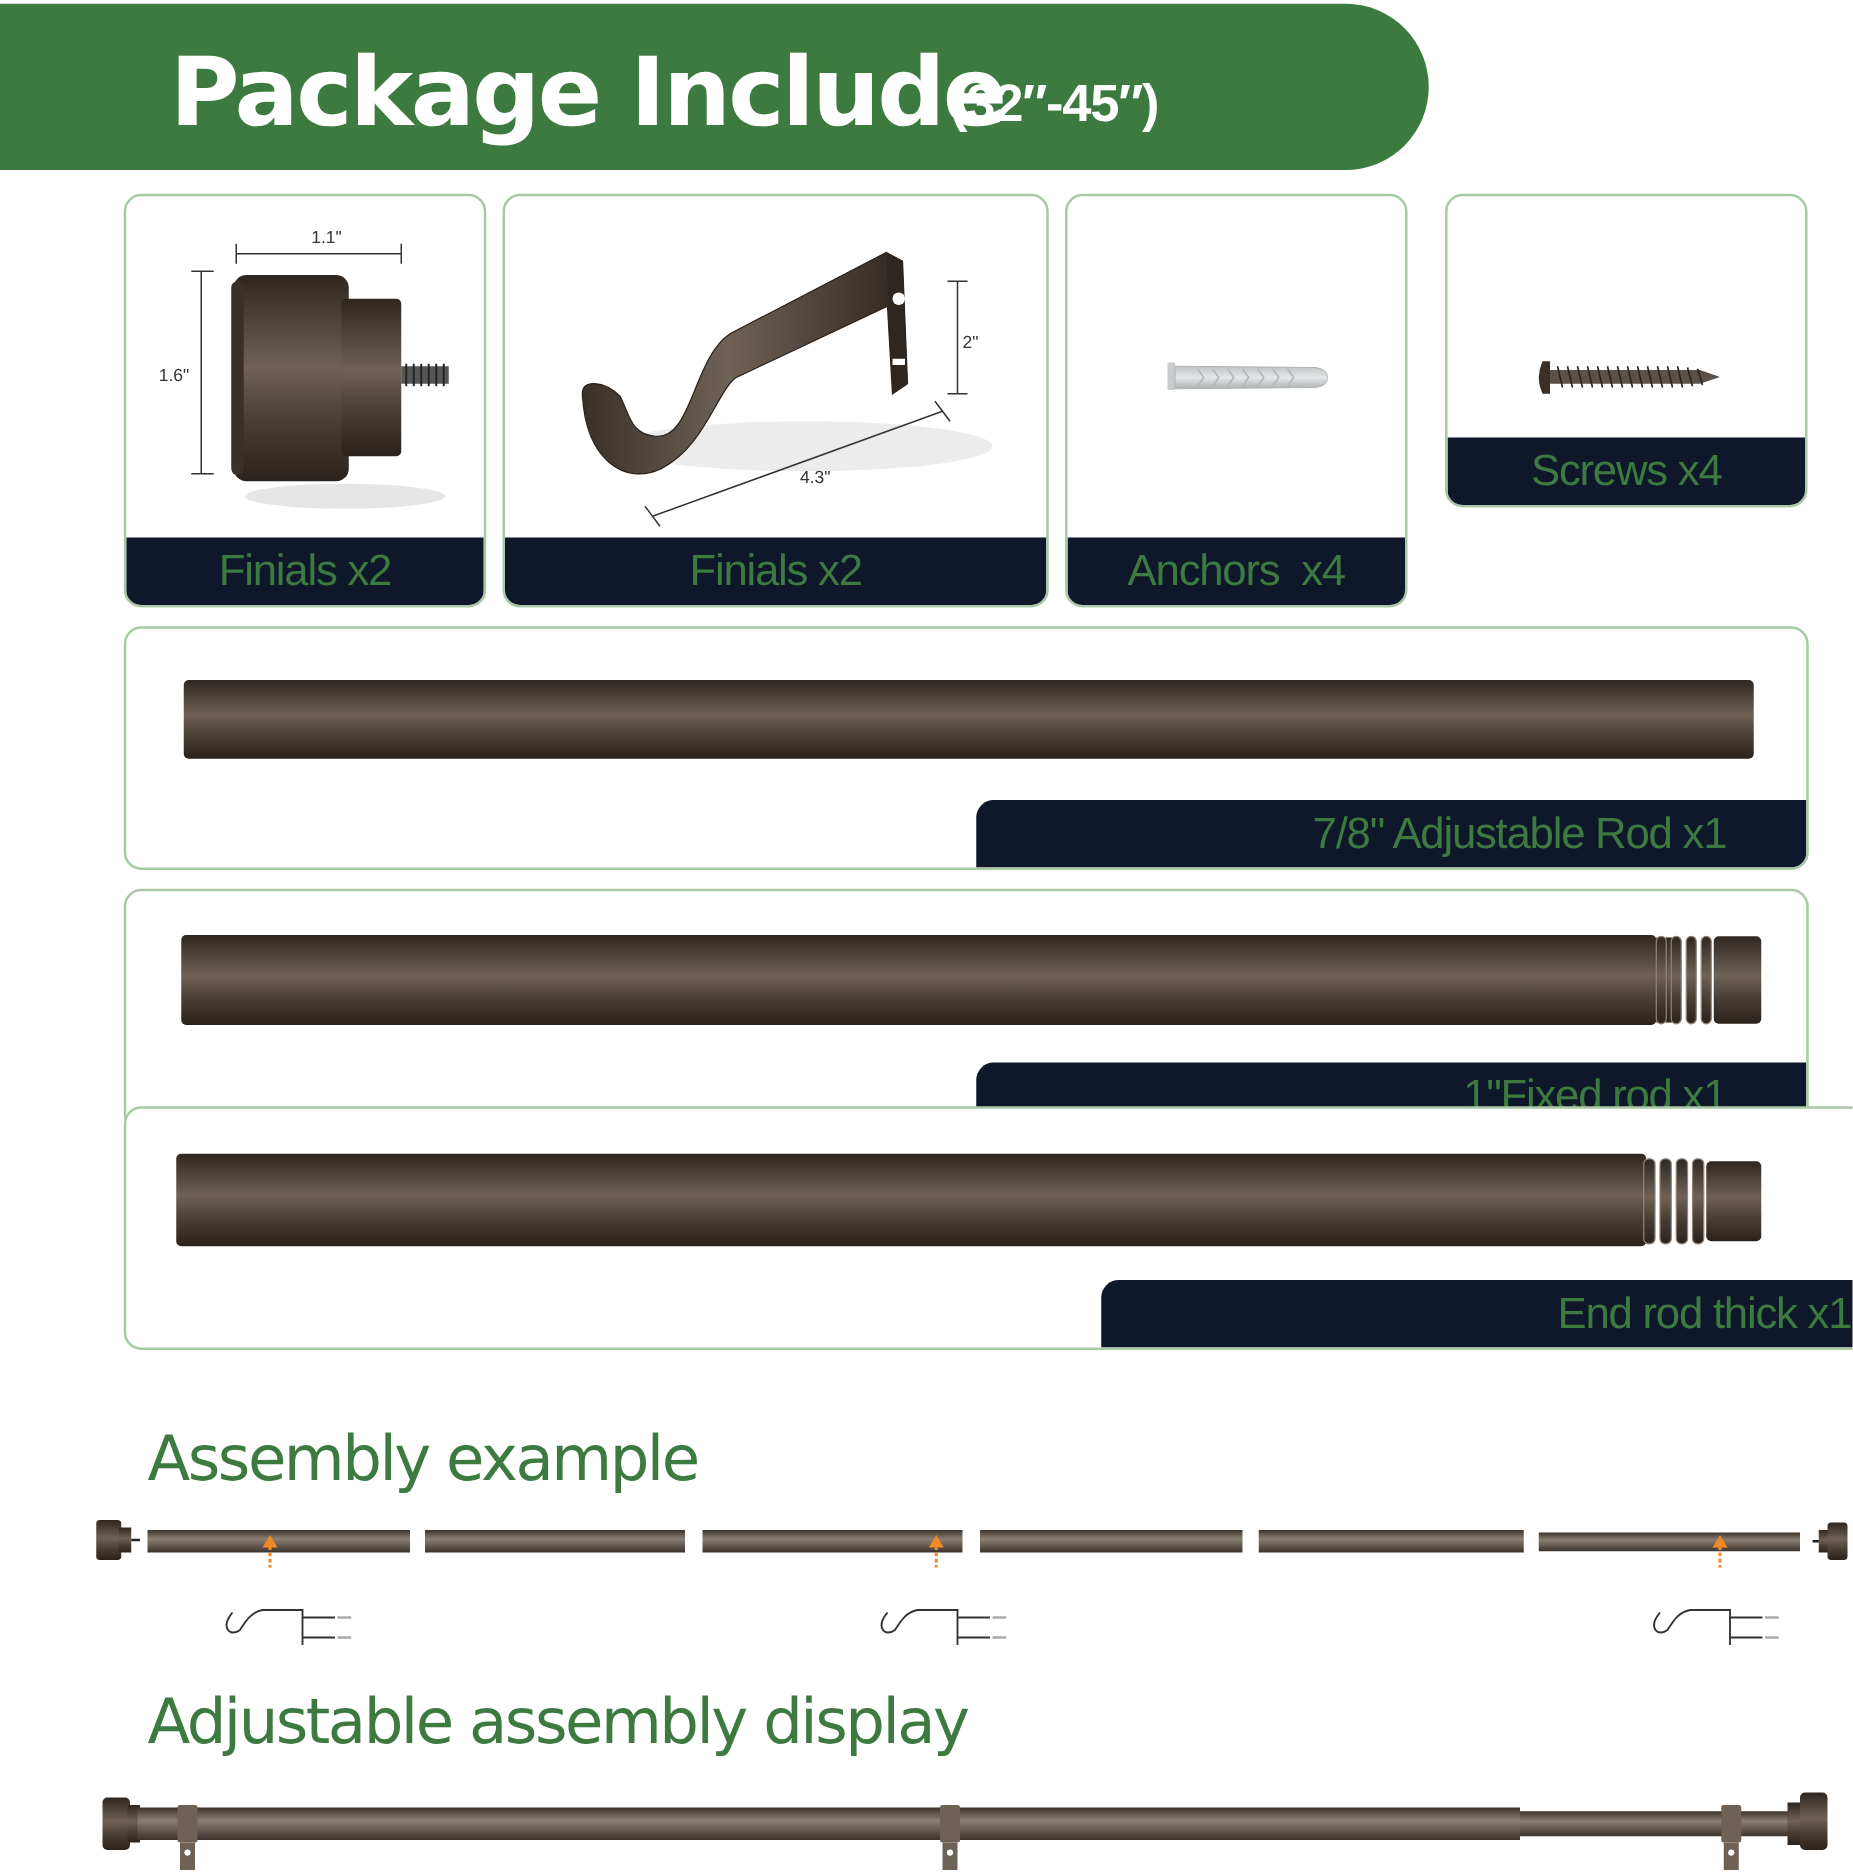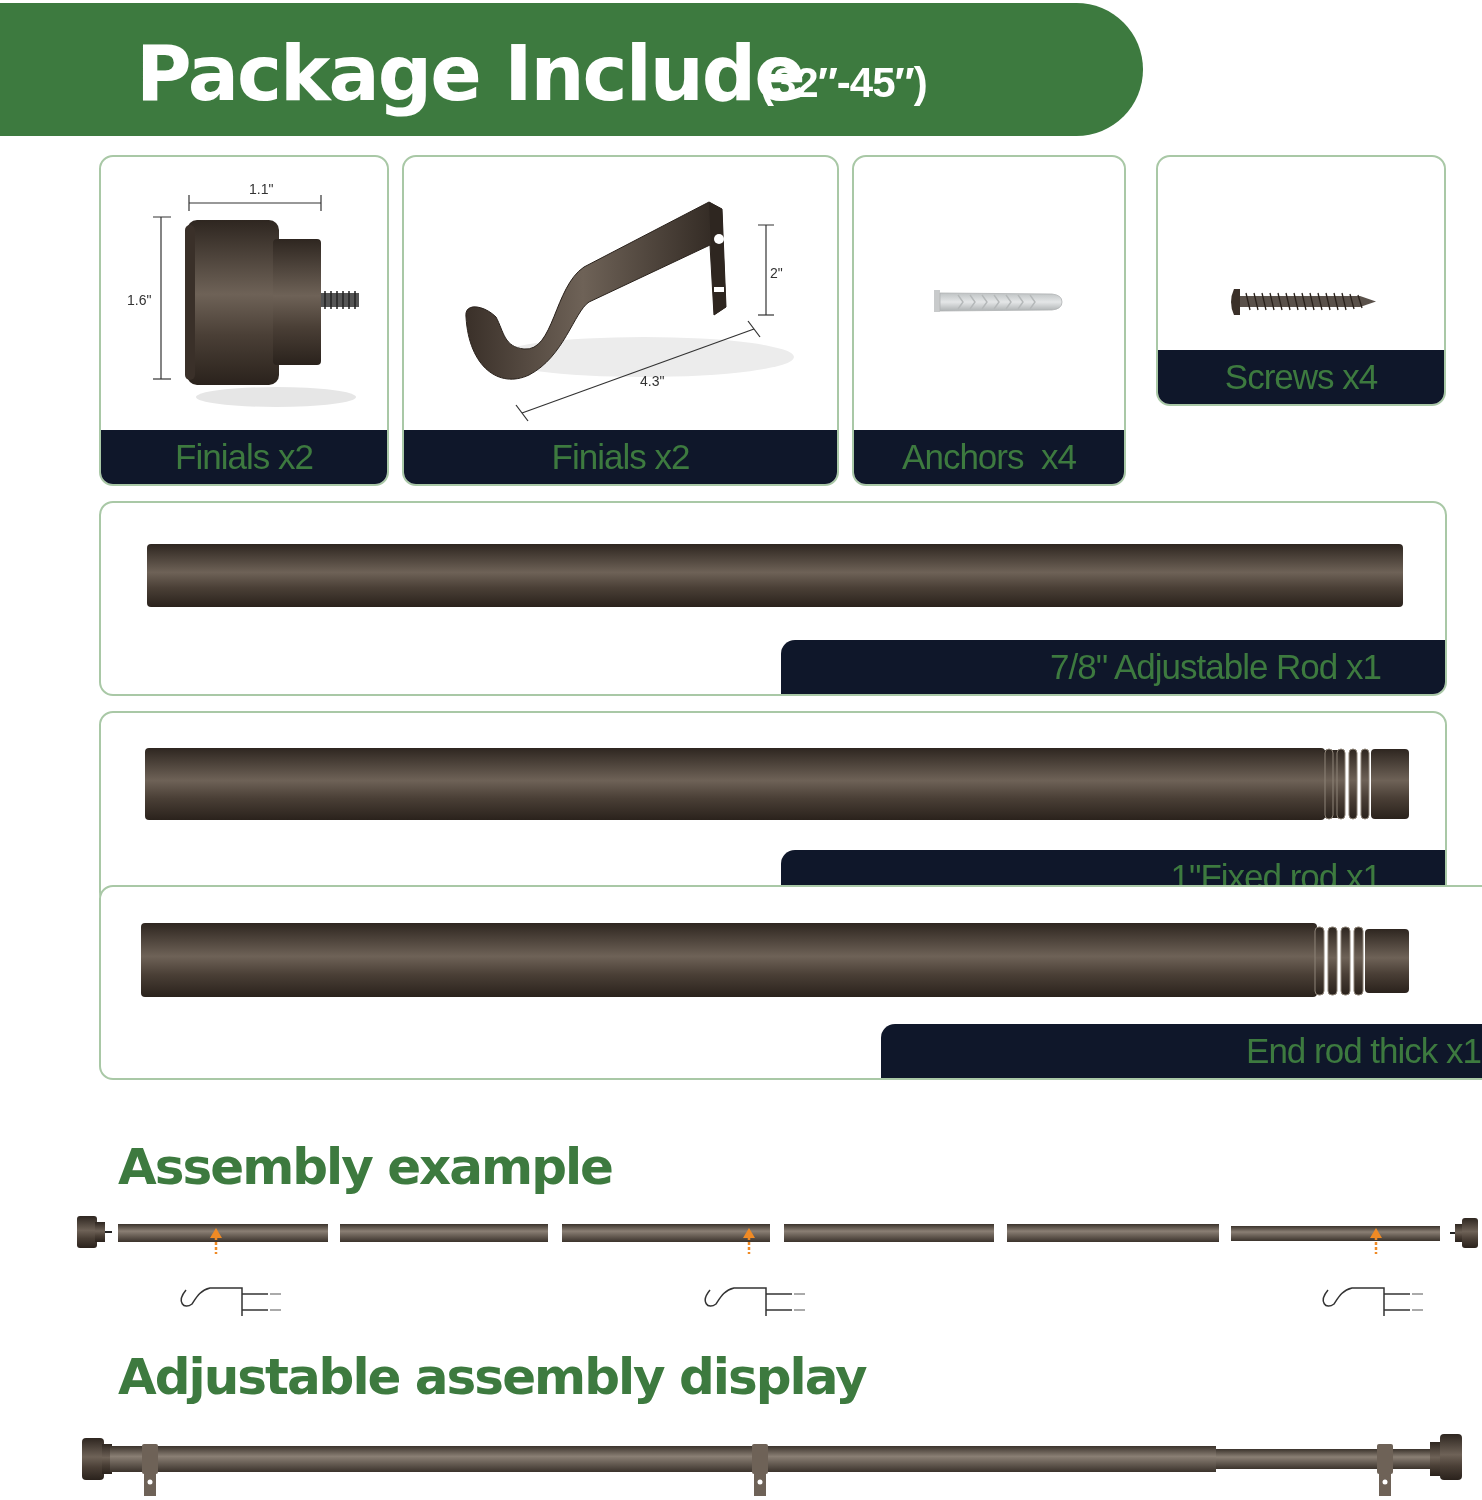--- a/index.html
+++ b/index.html
@@ -34,21 +34,21 @@
   .rod-card .card-label {
     left: auto; width: 664px; height: 54px; border-top-left-radius: 14px;
     justify-content: flex-end; padding-right: 64px;
   }
 
   .dim { position: absolute; font-size: 14px; color: #333; }
   .svgabs { position: absolute; }
 
   .section-title {
     position: absolute; color: #3d7a3f; font-size: 50px; letter-spacing: -2px;
-    font-family: "DejaVu Sans", sans-serif; font-weight: bold;
+    font-family: "DejaVu Sans", sans-serif; font-weight: normal;
   }
 </style>
 </head>
 <body>
 
 <div class="header">
   <div class="header-title">Package Include</div>
   <div class="header-range">(32″-45″)</div>
 </div>
 

